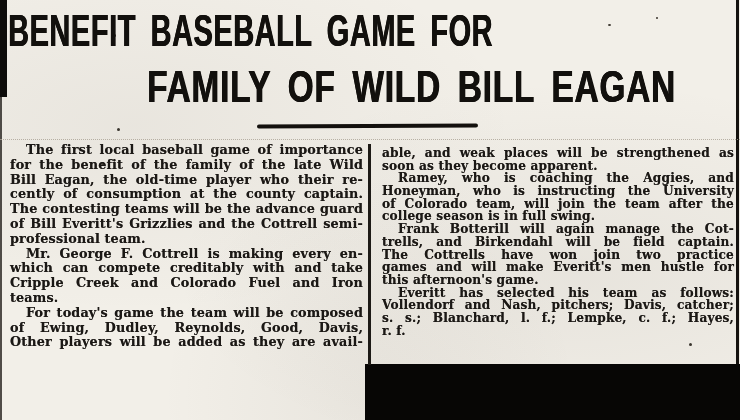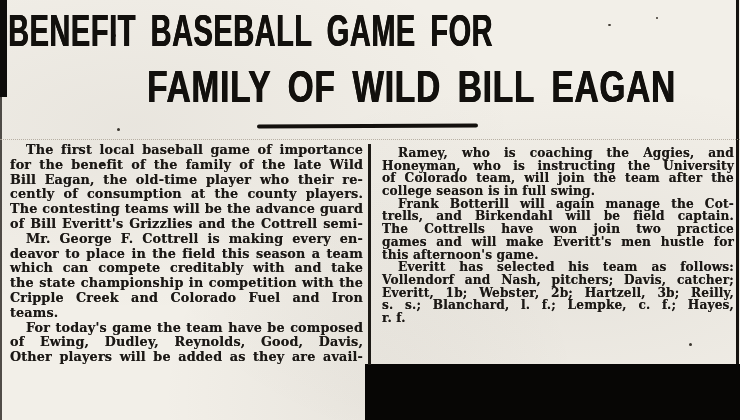--- a/index.html
+++ b/index.html
@@ -80,54 +80,56 @@
 
   <div class="headline-line headline-1">BENEFIT BASEBALL GAME FOR</div>
   <div class="headline-line headline-2">FAMILY OF WILD BILL EAGAN</div>
   <div class="headline-rule"></div>
 
   <div class="col col-left">
       <div>
         <div class="line indent">The first local baseball game of importance</div>
         <div class="line">for the benefit of the family of the late Wild</div>
         <div class="line">Bill Eagan, the old-time player who their re-</div>
-        <div class="line">cently of consumption at the county players.</div>
+        <div class="line">cently of consumption at the county captain.</div>
         <div class="line">The contesting teams will be the advance guard</div>
         <div class="line">of Bill Everitt's Grizzlies and the Cottrell semi-</div>
+        <div class="line end">professional team.</div>
       </div>
       <div>
         <div class="line indent">Mr. George F. Cottrell is making every en-</div>
-        <div class="line">deavor to place in the field this season a team</div>
         <div class="line">which can compete creditably with and take</div>
-        <div class="line">the state championship in competition with the</div>
         <div class="line">Cripple Creek and Colorado Fuel and Iron</div>
         <div class="line end">teams.</div>
       </div>
       <div>
-        <div class="line indent">For today's game the team have be composed</div>
+        <div class="line indent">For today's game the team will be composed</div>
         <div class="line">of Ewing, Dudley, Reynolds, Good, Davis,</div>
         <div class="line">Other players will be added as they are avail-</div>
       </div>
     </div>
   <div class="col col-right">
+      <div>
+        <div class="line">able, and weak places will be strengthened as</div>
+        <div class="line end">soon as they become apparent.</div>
+      </div>
       <div>
         <div class="line indent">Ramey, who is coaching the Aggies, and</div>
         <div class="line">Honeyman, who is instructing the University</div>
         <div class="line">of Colorado team, will join the team after the</div>
         <div class="line end">college season is in full swing.</div>
       </div>
       <div>
         <div class="line indent">Frank Botterill will again manage the Cot-</div>
         <div class="line">trells, and Birkendahl will be field captain.</div>
         <div class="line">The Cottrells have won join two practice</div>
         <div class="line">games and will make Everitt's men hustle for</div>
         <div class="line end">this afternoon's game.</div>
       </div>
       <div>
         <div class="line indent">Everitt has selected his team as follows:</div>
         <div class="line">Vollendorf and Nash, pitchers; Davis, catcher;</div>
-        <div class="line">Everitt, 1b; Webster, 2b; Hartzell, 3b; Reilly,</div>
         <div class="line">s. s.; Blanchard, l. f.; Lempke, c. f.; Hayes,</div>
         <div class="line end">r. f.</div>
       </div>
     </div>
 
 </div>
 
 </body></html>

